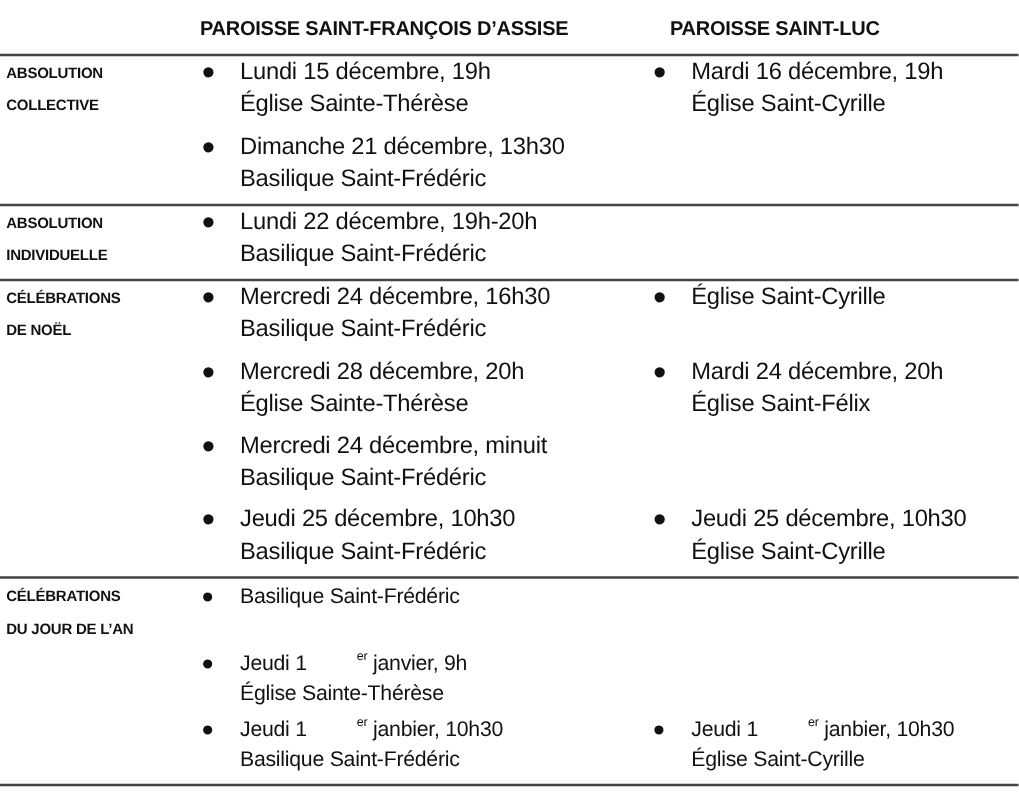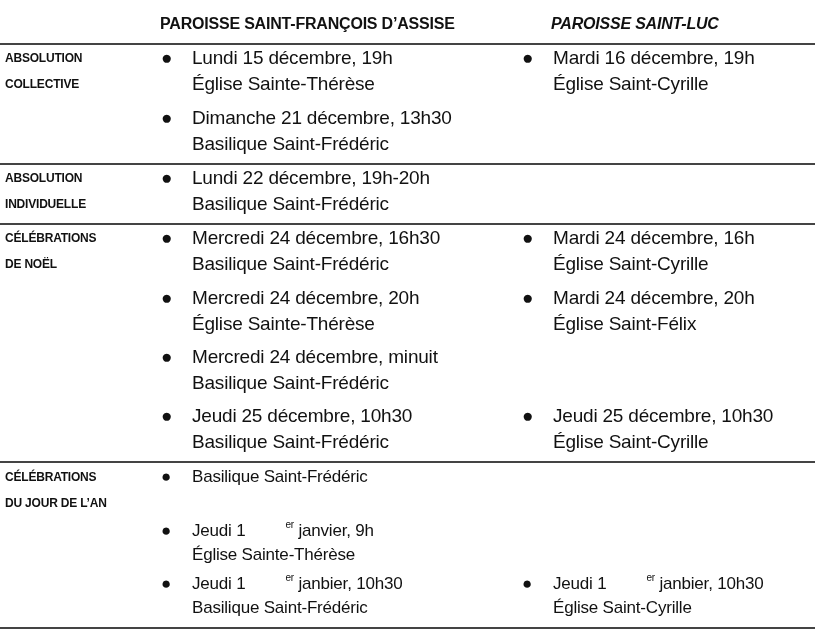--- a/index.html
+++ b/index.html
@@ -15,21 +15,21 @@
   .line { display: block; white-space: nowrap; }
   sup { font-size: 10px; line-height: 0; position: relative; top: -1px; margin-left: 40px; }
   .c1 { left: 192px; }
   .c2 { left: 553px; }
 </style>
 </head>
 <body>
 
 <div>
   <div class="hdr" style="left:160px;">PAROISSE SAINT-FRANÇOIS D’ASSISE</div>
-  <div class="hdr" style="left:551px;font-style:italic;">PAROISSE SAINT-LUC</div>
+  <div class="hdr" style="left:536px;">PAROISSE SAINT-LUC</div>
 
   <div class="rule" style="top:43px;"></div>
 
   <div class="label" style="top:45px;">
     <span class="line">ABSOLUTION</span>
     <span class="line">COLLECTIVE</span>
   </div>
   <div class="item c1" style="top:45px;">
     <span class="bullet">●</span>
     <span class="line">Lundi 15 décembre, 19h</span>
@@ -64,36 +64,35 @@
     <span class="line">CÉLÉBRATIONS</span>
     <span class="line">DE NOËL</span>
   </div>
   <div class="item c1" style="top:225px;">
     <span class="bullet">●</span>
     <span class="line">Mercredi 24 décembre, 16h30</span>
     <span class="line">Basilique Saint-Frédéric</span>
   </div>
   <div class="item c1" style="top:285px;">
     <span class="bullet">●</span>
-    <span class="line">Mercredi 24 décembre, 20h</span>
+    <span class="line">Mercredi 28 décembre, 20h</span>
     <span class="line">Église Sainte-Thérèse</span>
   </div>
   <div class="item c1" style="top:344px;">
     <span class="bullet">●</span>
     <span class="line">Mercredi 24 décembre, minuit</span>
     <span class="line">Basilique Saint-Frédéric</span>
   </div>
   <div class="item c1" style="top:403px;">
     <span class="bullet">●</span>
     <span class="line">Jeudi 25 décembre, 10h30</span>
     <span class="line">Basilique Saint-Frédéric</span>
   </div>
   <div class="item c2" style="top:225px;">
     <span class="bullet">●</span>
-    <span class="line">Mardi 24 décembre, 16h</span>
     <span class="line">Église Saint-Cyrille</span>
   </div>
   <div class="item c2" style="top:285px;">
     <span class="bullet">●</span>
     <span class="line">Mardi 24 décembre, 20h</span>
     <span class="line">Église Saint-Félix</span>
   </div>
   <div class="item c2" style="top:403px;">
     <span class="bullet">●</span>
     <span class="line">Jeudi 25 décembre, 10h30</span>

